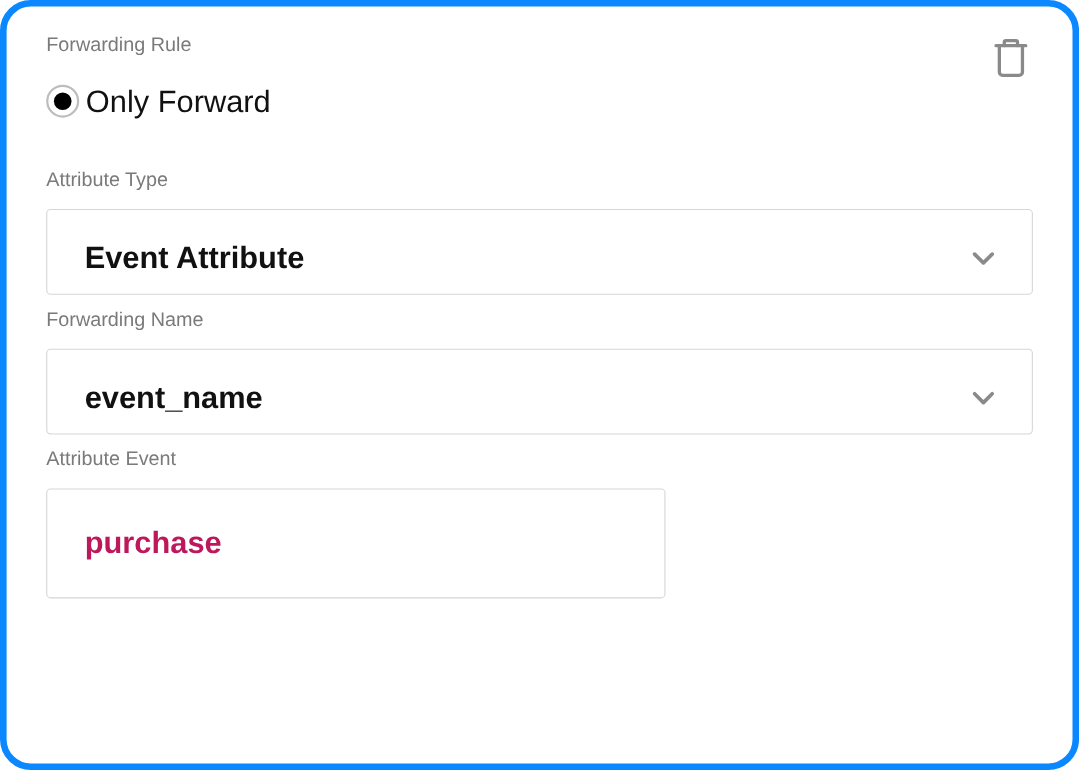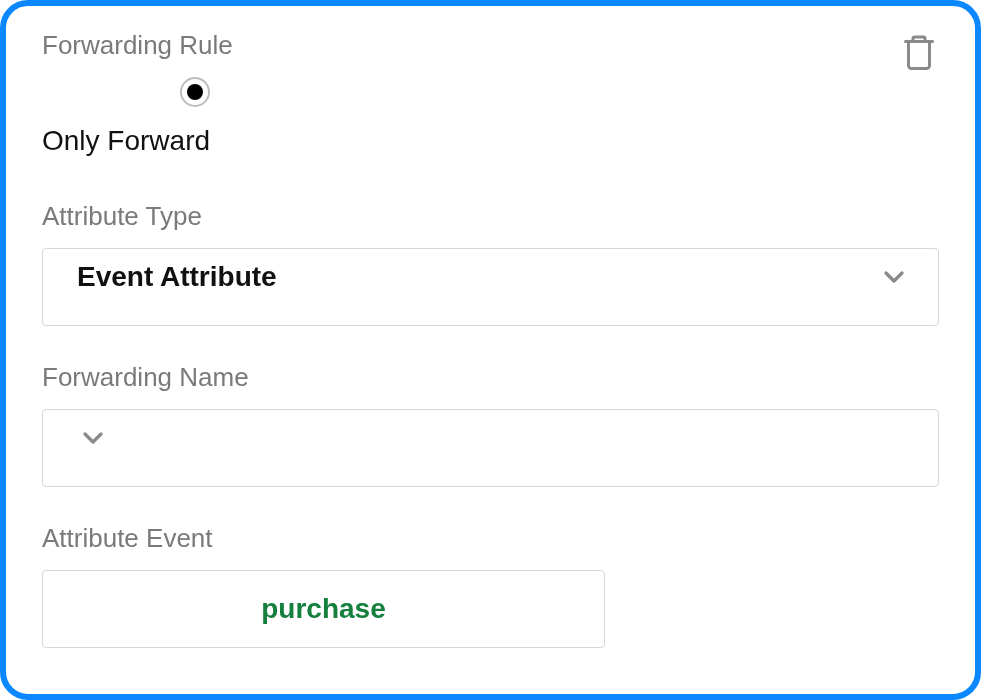--- a/index.html
+++ b/index.html
@@ -22,43 +22,42 @@
     padding: 24px 36px 28px 36px;
     position: relative;
   }
   .header-row {
     display: flex;
     justify-content: space-between;
     align-items: flex-start;
   }
   .section-label {
     color: #7a7a7a;
-    font-size: 26px;
+    font-size: 18px;
     font-weight: 400;
     margin-bottom: 16px;
   }
   .trash-btn {
     background: none;
     border: none;
     cursor: pointer;
     padding: 2px;
     color: #8a8a8a;
   }
   .radio-group {
     display: flex;
     gap: 60px;
     align-items: center;
     margin-bottom: 44px;
   }
   .radio-option {
     display: flex;
-    align-items: flex-end;
-    gap: 18px;
+    align-items: flex-start;
+    gap: 6px;
     cursor: pointer;
-    flex-direction: column;
   }
   .radio-circle {
     width: 30px;
     height: 30px;
     border-radius: 50%;
     border: 2px solid #bdbdbd;
     display: flex;
     align-items: center;
     justify-content: center;
     flex-shrink: 0;
@@ -69,55 +68,54 @@
     height: 16px;
     background: #000;
     border-radius: 50%;
   }
   .radio-label {
     font-size: 28px;
     color: #111;
     font-weight: 400;
   }
   .field-group {
-    margin-bottom: 36px;
+    margin-bottom: 12px;
   }
   .dropdown {
     border: 1px solid #d6d6d6;
     border-radius: 4px;
     width: 100%;
     height: 78px;
     display: flex;
-    align-items: flex-start;
+    align-items: center;
     justify-content: space-between;
     padding: 12px 28px 0 34px;
     cursor: pointer;
     background: #fff;
   }
   .dropdown-text {
     font-size: 28px;
     font-weight: 700;
     color: #111;
   }
   .chevron {
     color: #8a8a8a;
     flex-shrink: 0;
   }
   .text-input {
     border: 1px solid #d6d6d6;
     border-radius: 4px;
     width: 563px;
-    height: 78px;
+    height: 100px;
     font-size: 28px;
     font-weight: 700;
-    color: #15803d;
+    color: #be185d;
     padding: 0 34px;
     font-family: inherit;
     outline: none;
-    text-align: center;
   }
 </style>
 </head>
 <body>
 
 <div class="panel">
 
   <div class="header-row">
     <div class="section-label">Forwarding Rule</div>
     <button class="trash-btn">
@@ -142,20 +140,21 @@
       <span class="dropdown-text">Event Attribute</span>
       <svg class="chevron" width="32" height="32" viewBox="0 0 24 24" fill="none" stroke="currentColor" stroke-width="2.5" stroke-linecap="round" stroke-linejoin="round">
         <polyline points="6 9 12 15 18 9"></polyline>
       </svg>
     </div>
   </div>
 
   <div class="field-group">
     <div class="section-label">Forwarding Name</div>
     <div class="dropdown">
+      <span class="dropdown-text">event_name</span>
       <svg class="chevron" width="32" height="32" viewBox="0 0 24 24" fill="none" stroke="currentColor" stroke-width="2.5" stroke-linecap="round" stroke-linejoin="round">
         <polyline points="6 9 12 15 18 9"></polyline>
       </svg>
     </div>
   </div>
 
   <div class="field-group">
     <div class="section-label">Attribute Event</div>
     <input type="text" class="text-input" value="purchase" style="">
   </div>

